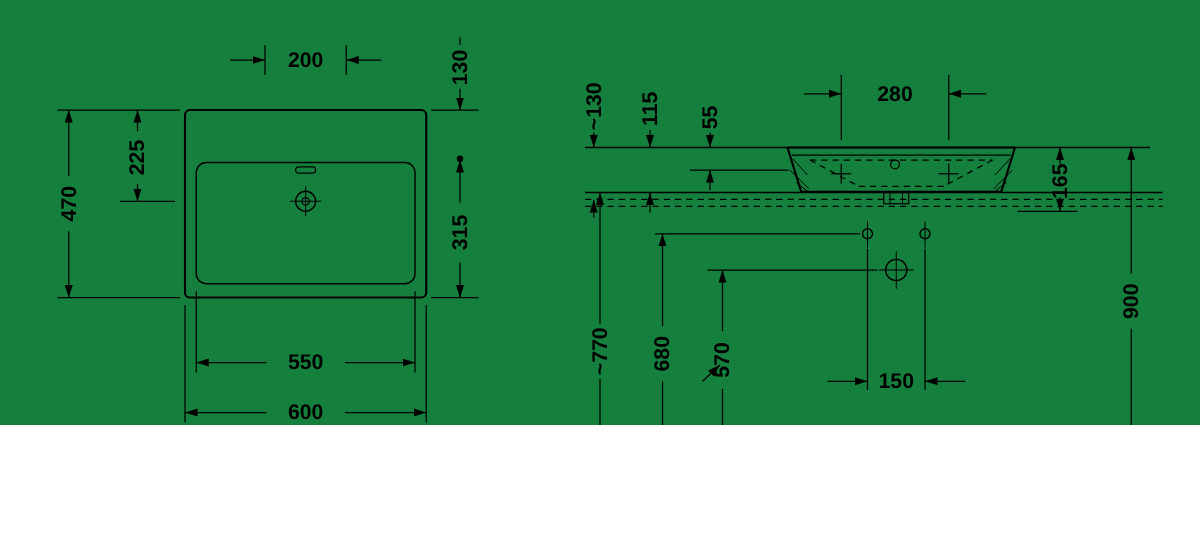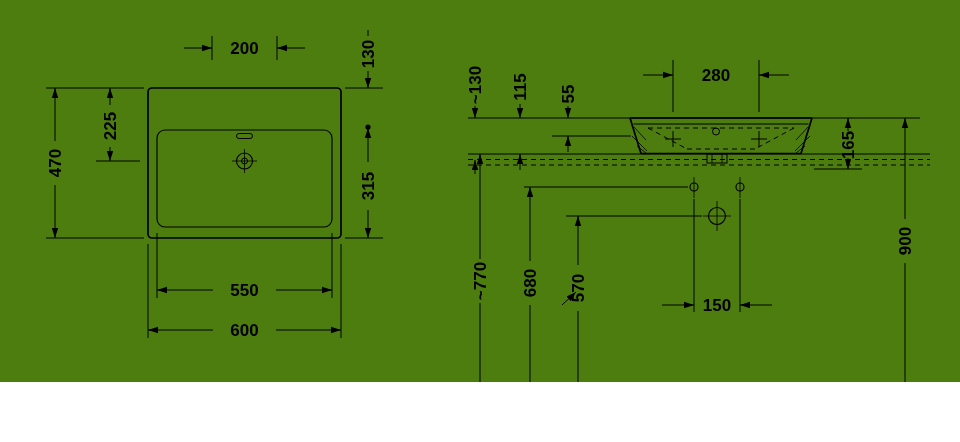--- a/index.html
+++ b/index.html
@@ -1,16 +1,16 @@
 <!DOCTYPE html>
 <html><head>
 <meta charset="utf-8">
 <style>
   html,body{margin:0;padding:0;background:#fff;}
-  .canvas{position:relative;width:960px;height:382px;background:#4d7c0f;overflow:hidden;}
+  .canvas{position:relative;width:960px;height:340px;background:#15803d;overflow:hidden;}
   svg{display:block;}
   .ln{stroke:#000;stroke-width:1;fill:none;}
   .thick{stroke:#000;stroke-width:1.7;fill:none;}
   .mid{stroke:#000;stroke-width:1.15;fill:none;}
   .dash{stroke:#000;stroke-width:1;fill:none;stroke-dasharray:5 4;}
   .hatch{stroke:#000;stroke-width:0.8;fill:none;}
   .floor{stroke:#000;stroke-width:4;fill:none;}
   .dim{font-family:"Liberation Sans",sans-serif;font-size:17px;font-weight:bold;fill:#000;text-anchor:middle;dominant-baseline:central;}
 </style>
 </head>

